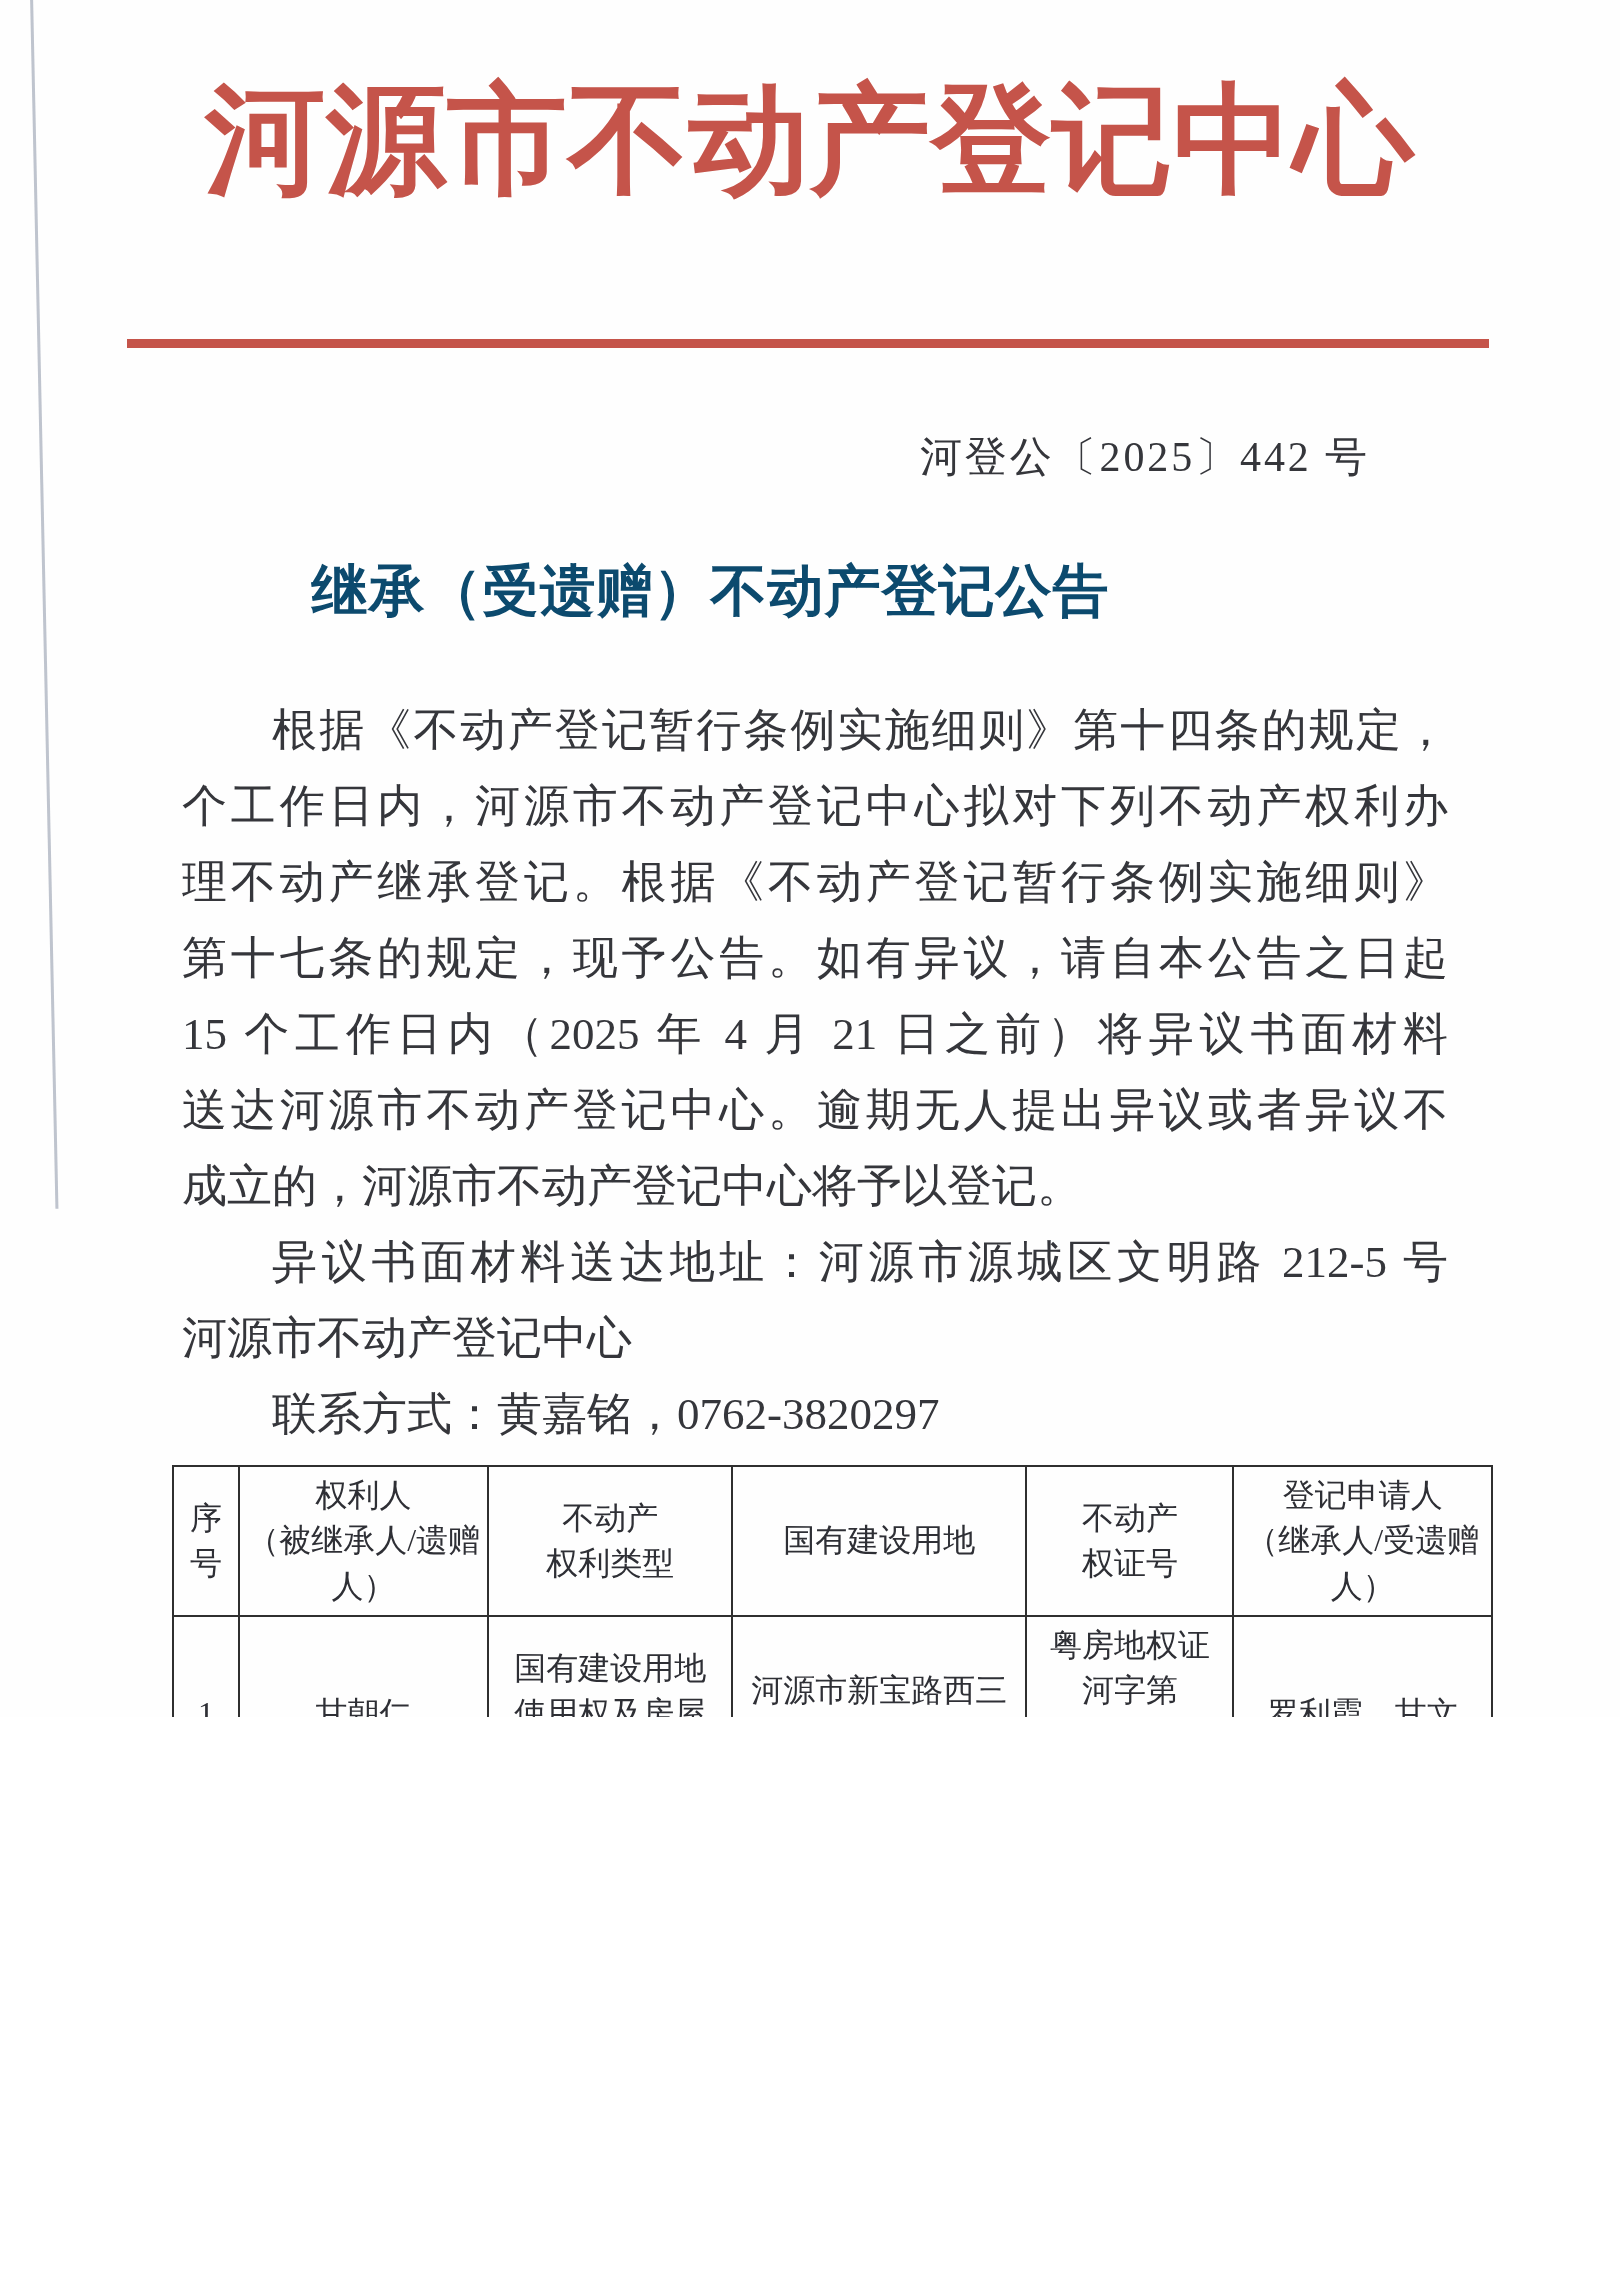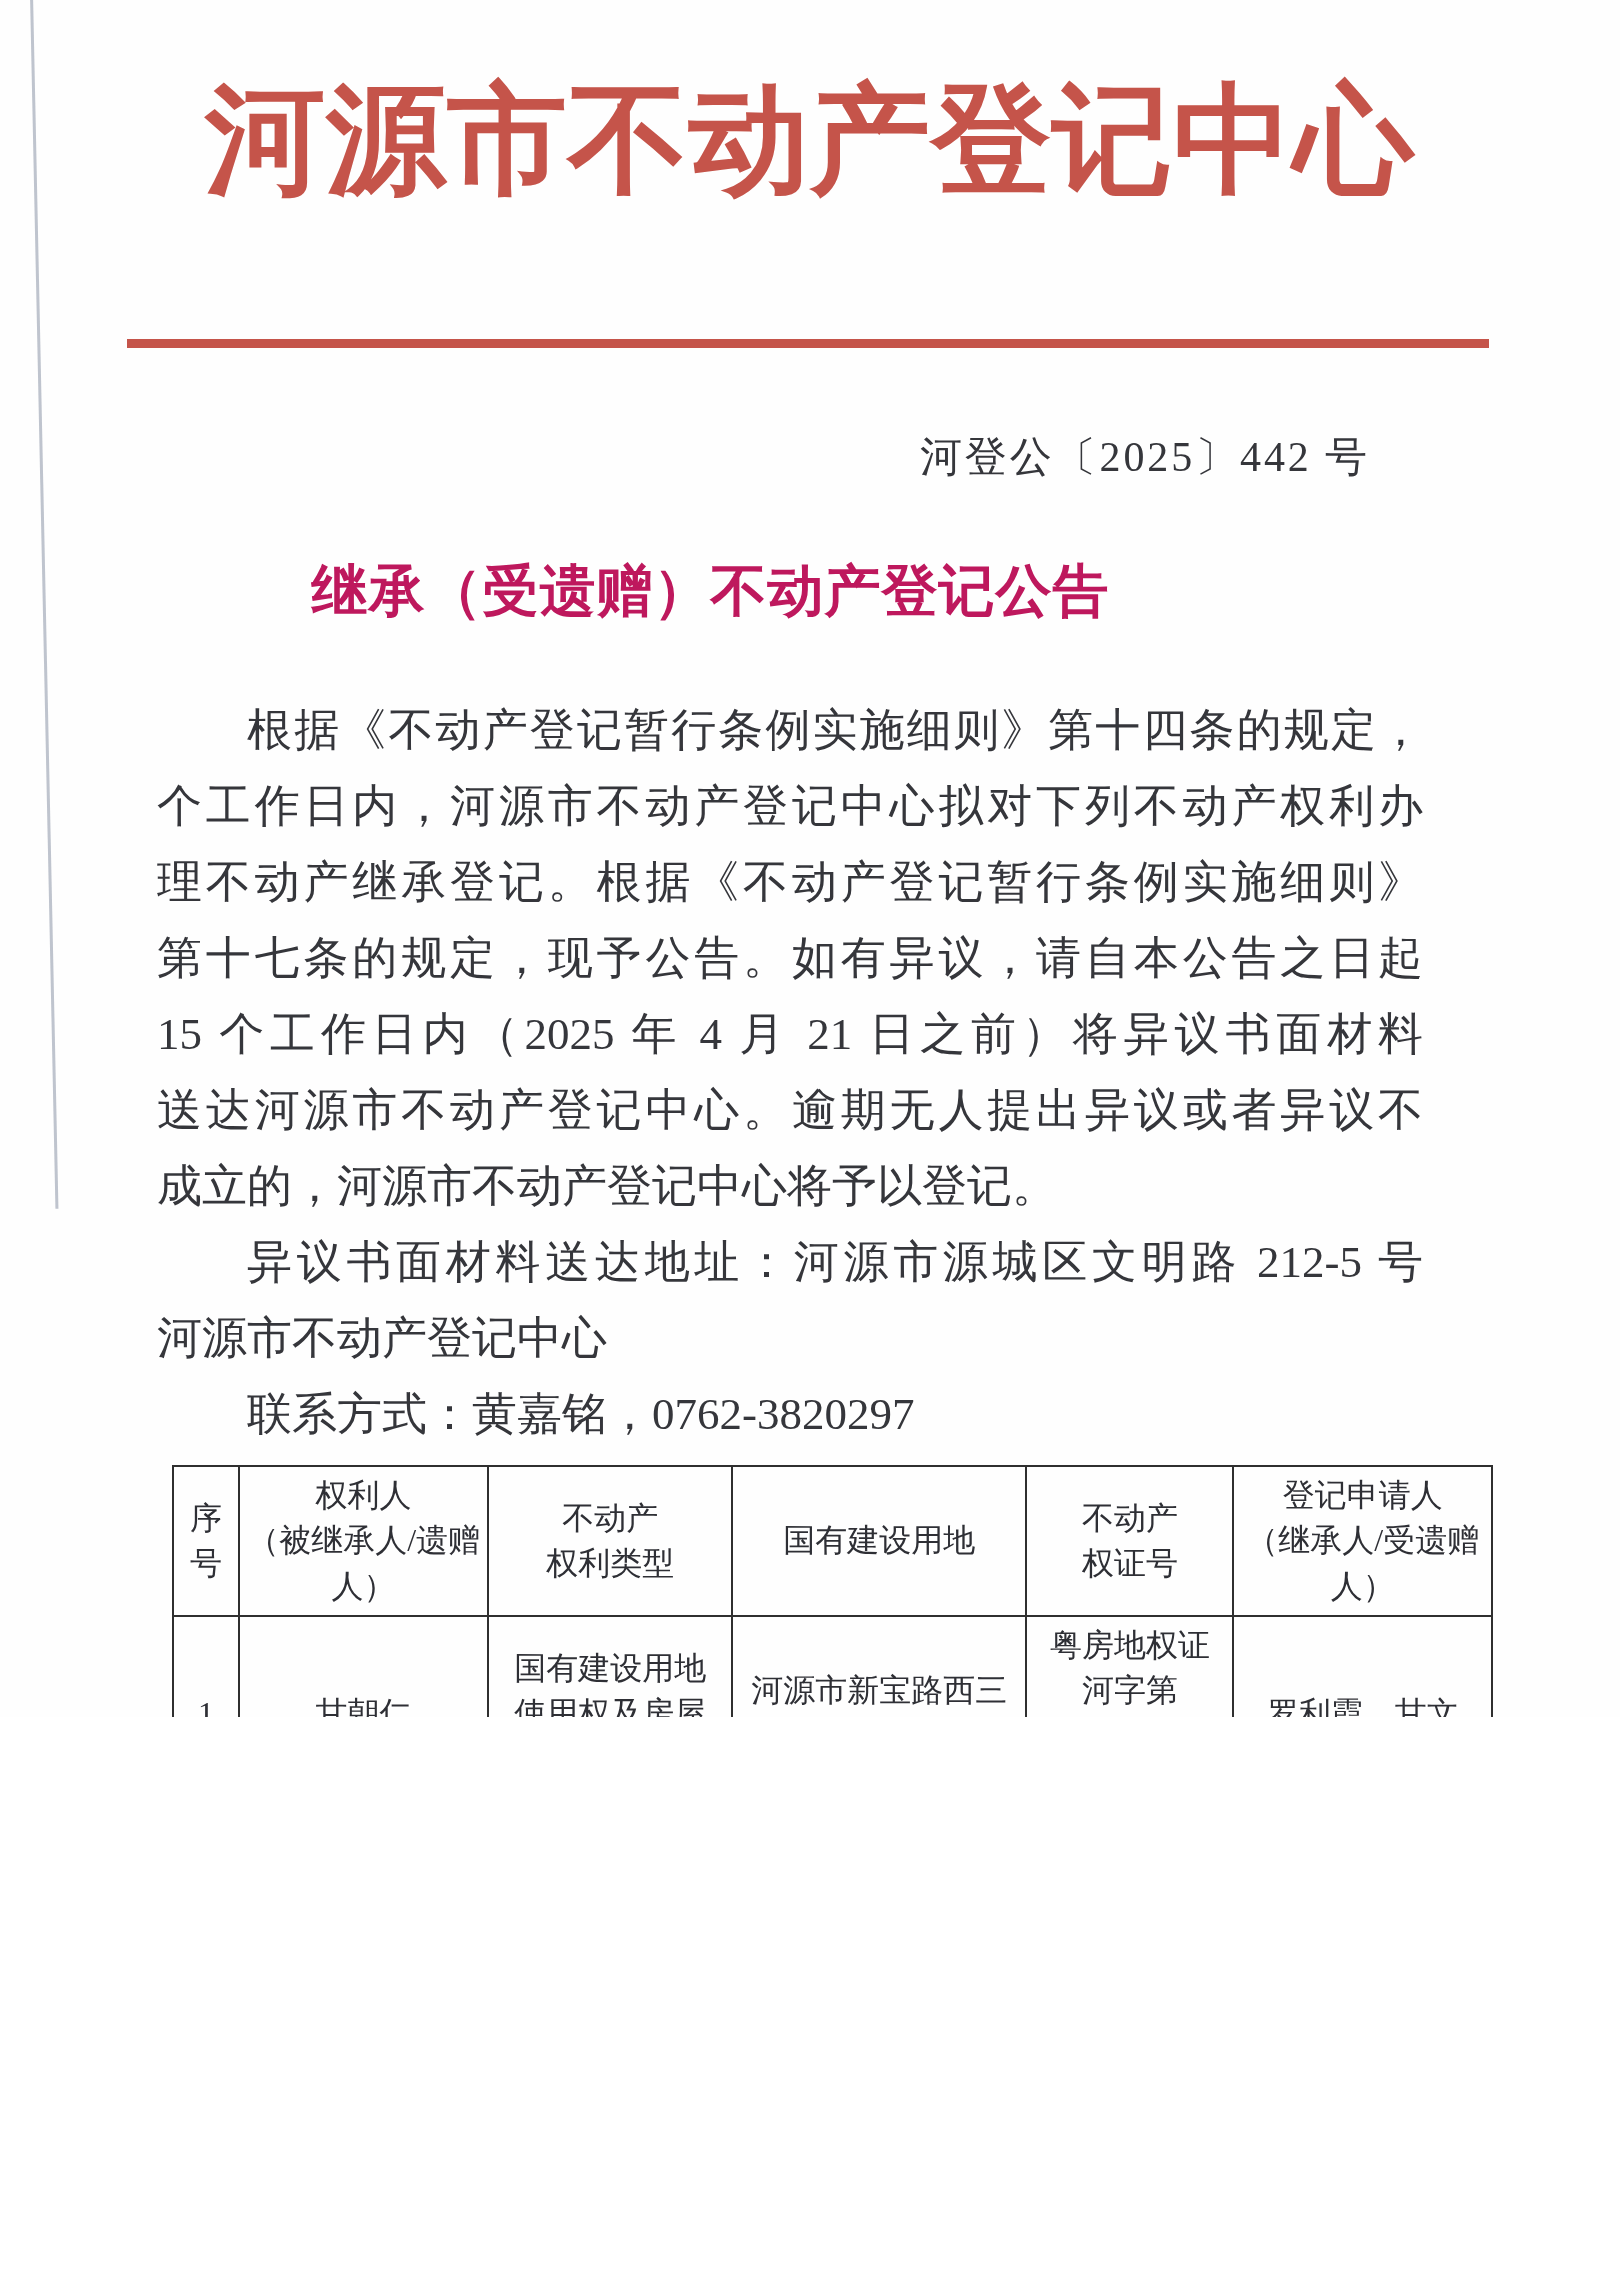--- a/index.html
+++ b/index.html
@@ -38,25 +38,25 @@
   }
   .doc-number{
     position:absolute;top:427px;right:250px;
     font-size:42px;line-height:61px;letter-spacing:2.9px;
     white-space:nowrap;
   }
   .notice-title{
     position:absolute;top:549px;left:0;width:1421px;
     text-align:center;
     font-size:56px;line-height:84px;font-weight:bold;
-    letter-spacing:1px;color:#be185d;
+    letter-spacing:1px;color:#0c4a6e;
     white-space:nowrap;
   }
   .body-block{
-    position:absolute;top:692px;left:157px;width:1266px;
+    position:absolute;top:692px;left:182px;width:1266px;
   }
   .body-line{
     height:76px;line-height:76px;
     font-size:45px;
     white-space:nowrap;
   }
   .body-line.flush{
     text-align:justify;text-align-last:justify;
     white-space:normal;
     overflow:hidden;

